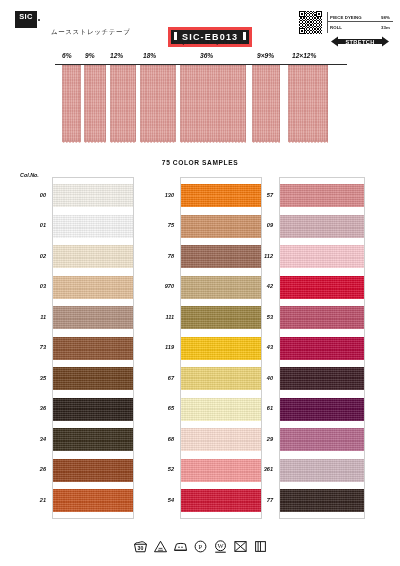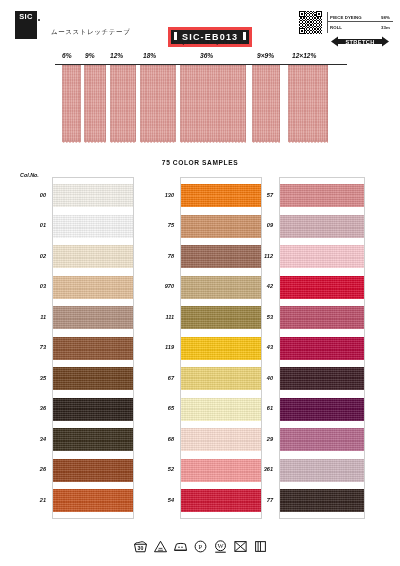--- a/index.html
+++ b/index.html
@@ -10,21 +10,21 @@
     color: #1a1a1a;
     overflow: hidden;
     position: relative;
   }
   .page { width: 400px; height: 566px; position: relative; }
 
   
   .header { position: absolute; left: 0; top: 0; width: 400px; height: 52px; }
   .logo-badge {
     position: absolute; left: 15px; top: 11px;
-    width: 22px; height: 28px;
+    width: 22px; height: 17px;
     background: #1a1a1a; color: #fff;
     font-size: 7.5px; font-weight: bold; letter-spacing: .3px;
     text-align: center; line-height: 11px;
     font-family: "Liberation Sans", sans-serif;
   }
   .logo-dot {
     position: absolute; left: 38px; top: 19px;
     width: 2px; height: 2px; background: #1a1a1a; border-radius: 50%;
   }
   .title-main {

